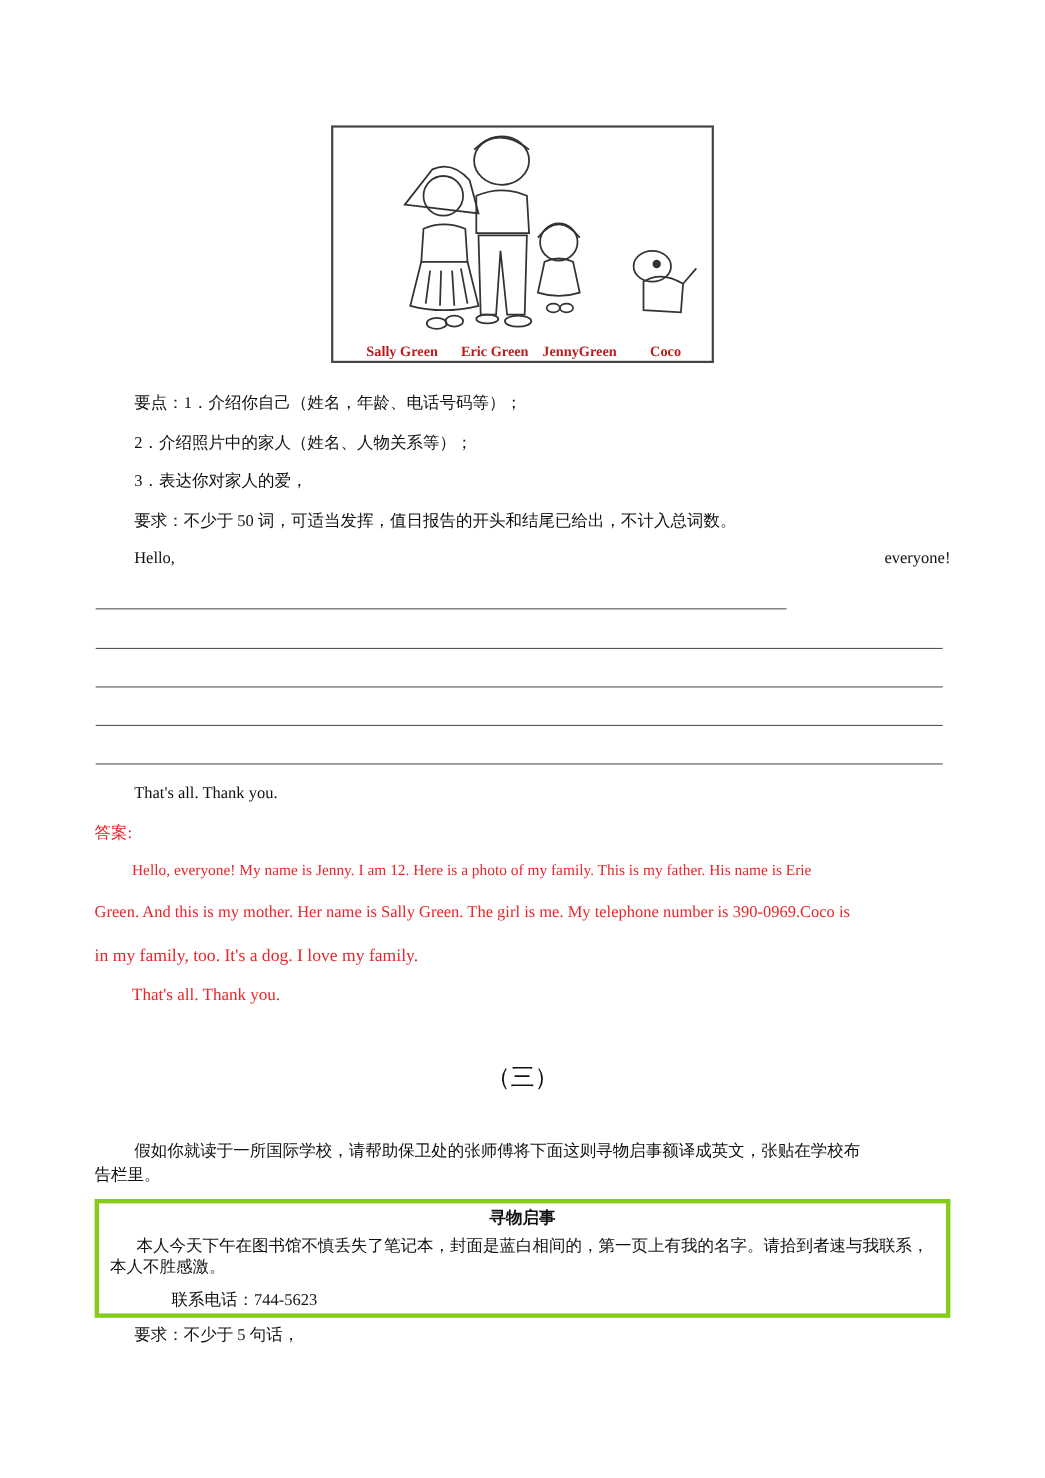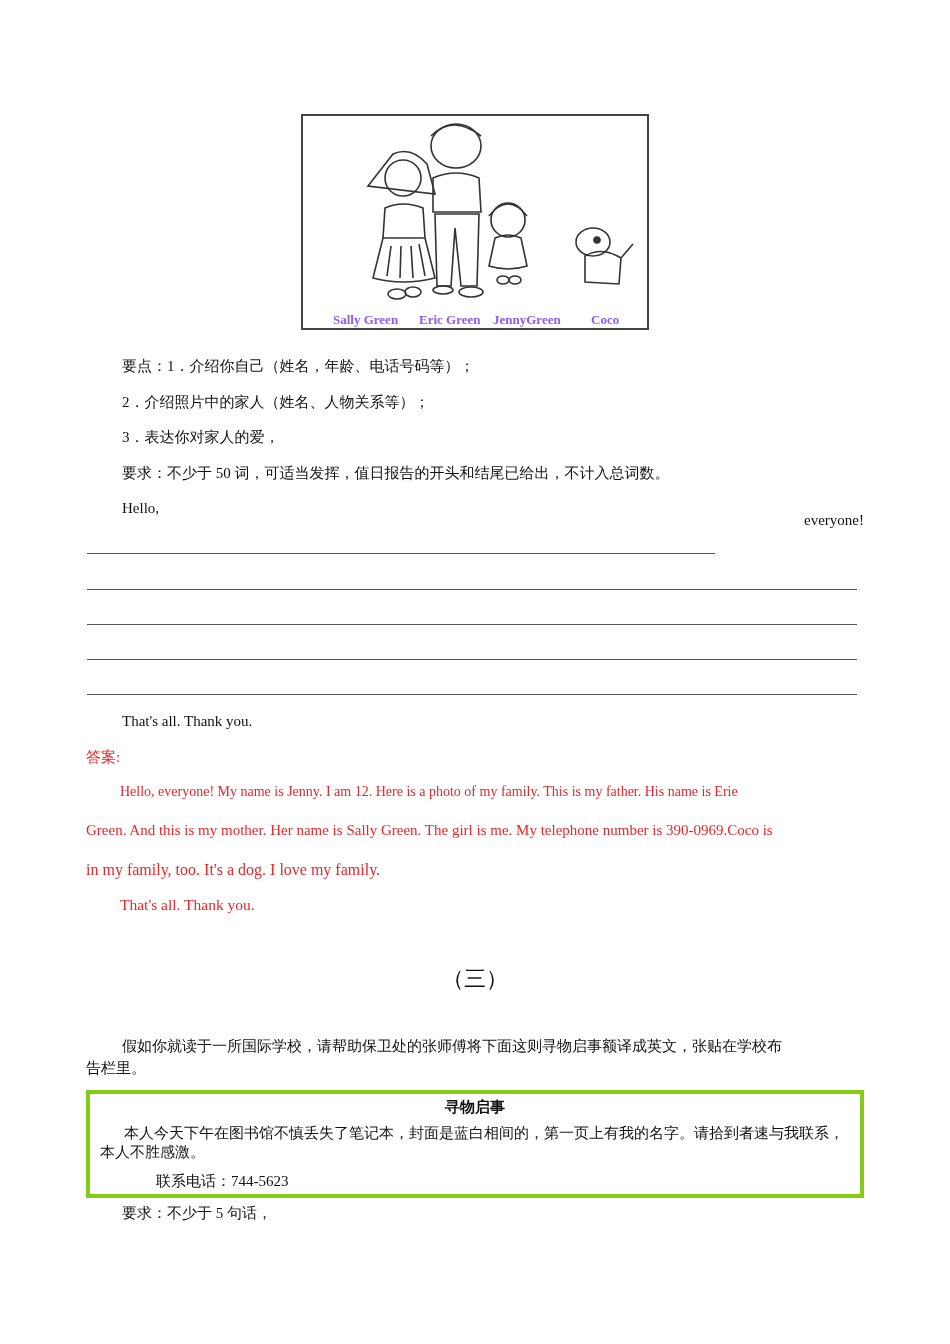--- a/index.html
+++ b/index.html
@@ -12,21 +12,21 @@
     .red { color: #e8262b; }
 
     
     .photo {
       position: absolute; left: 301px; top: 114px; width: 348px; height: 216px;
       border: 2px solid #444; background: #fff; box-sizing: border-box;
     }
     .photo svg { position: absolute; left: 0; top: 0; }
     .caption {
       position: absolute; top: 196px; font-size: 13px; font-weight: bold;
-      color: #8b5cf6; font-family: "Liberation Serif", serif;
+      color: #b91c1c; font-family: "Liberation Serif", serif;
     }
 
     .rule {
       position: absolute; left: 87px; height: 1px; background: #555;
     }
 
     .heading3 {
       position: absolute; left: 0; width: 950px; top: 964px; text-align: center;
       font-size: 22px; font-family: "DejaVu Sans", sans-serif;
     }
@@ -87,21 +87,21 @@
   <span class="caption" style="left:190px">JennyGreen</span>
   <span class="caption" style="left:288px">Coco</span>
 </div>
 
 <div class="abs" style="left:122px; top:357px;">要点：1．介绍你自己（姓名，年龄、电话号码等）；</div>
 <div class="abs" style="left:122px; top:393px;">2．介绍照片中的家人（姓名、人物关系等）；</div>
 <div class="abs" style="left:122px; top:428px;">3．表达你对家人的爱，</div>
 <div class="abs" style="left:122px; top:464px;">要求：不少于 50 词，可适当发挥，值日报告的开头和结尾已给出，不计入总词数。</div>
 
 <div class="abs" style="left:122px; top:500px;">Hello,</div>
-<div class="abs" style="right:86px; top:512px;text-align:right;">everyone!</div>
+<div class="abs" style="right:86px; top:500px;text-align:right;">everyone!</div>
 
 <div class="rule" style="top:553px; width:628px;"></div>
 <div class="rule" style="top:589px; width:770px;"></div>
 <div class="rule" style="top:624px; width:770px;"></div>
 <div class="rule" style="top:659px; width:770px;"></div>
 <div class="rule" style="top:694px; width:770px;"></div>
 
 <div class="abs" style="left:122px; top:713px;">That's all.  Thank you.</div>
 
 <div class="abs red" style="left:86px; top:748px;">答案:</div>

